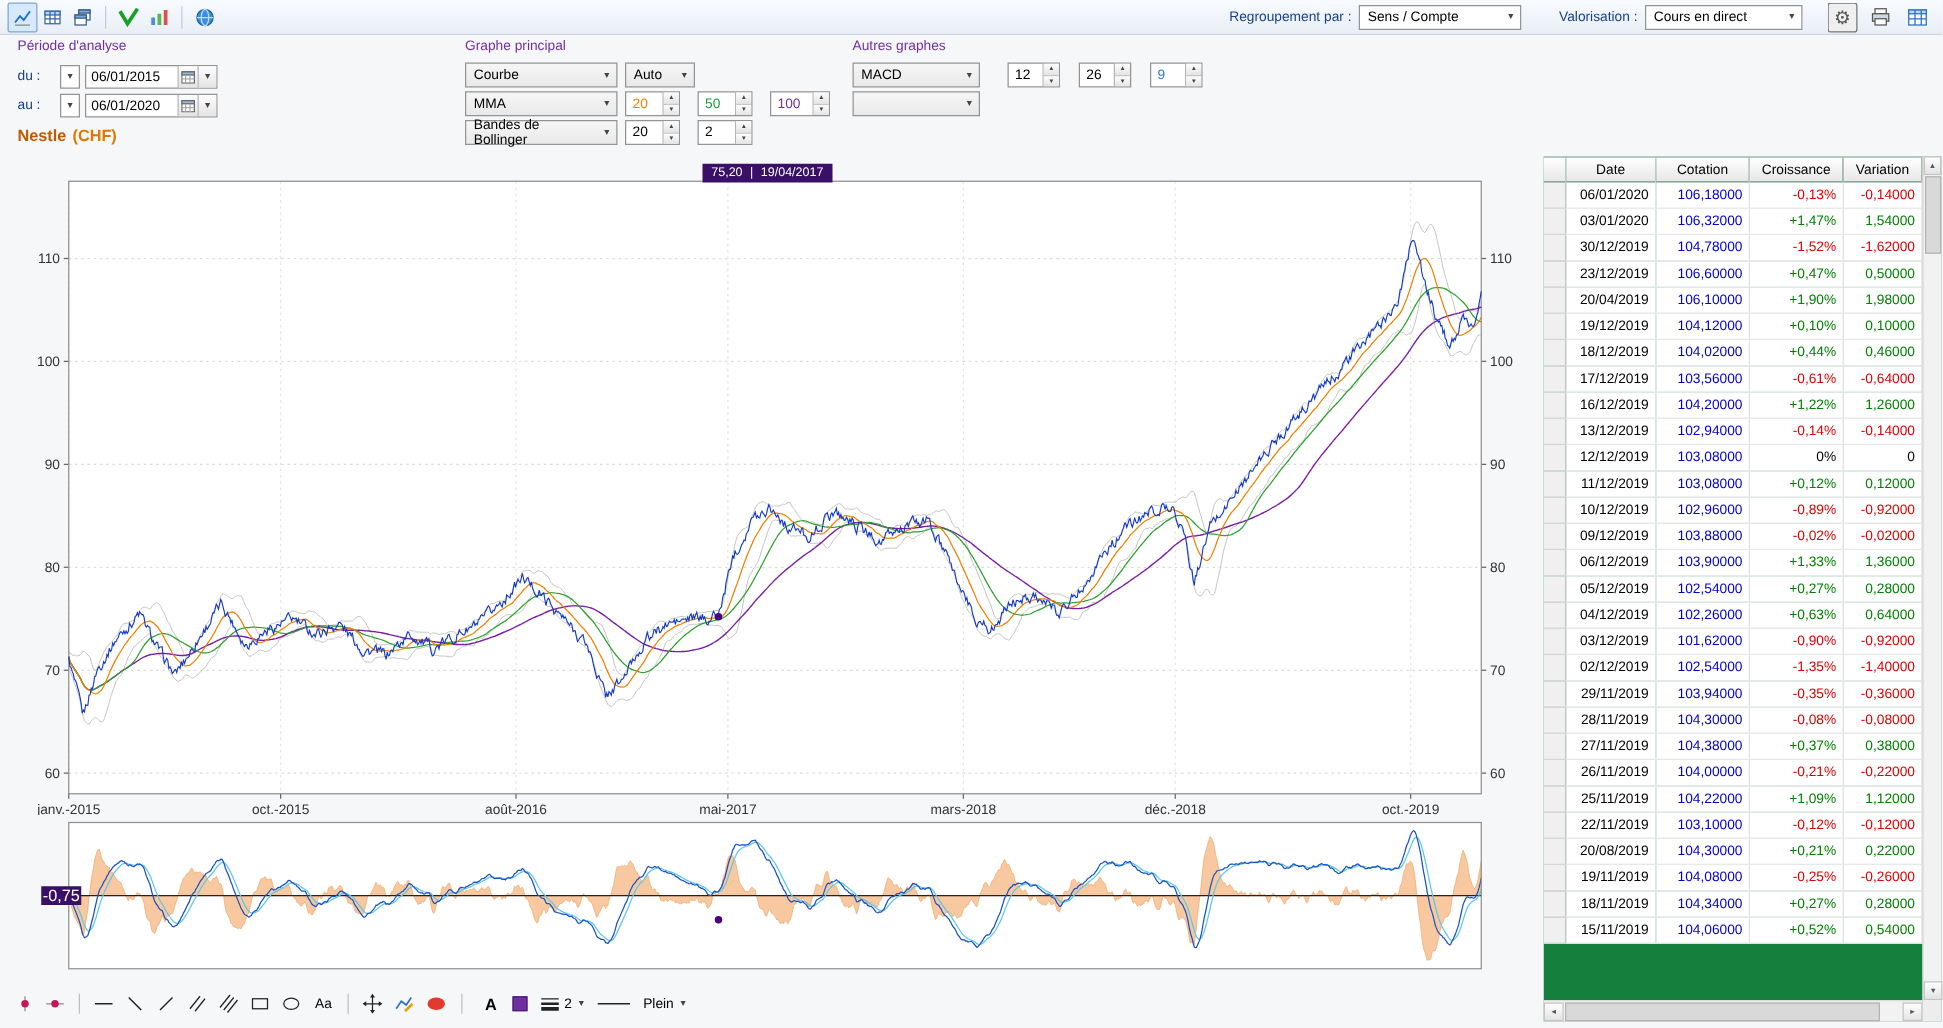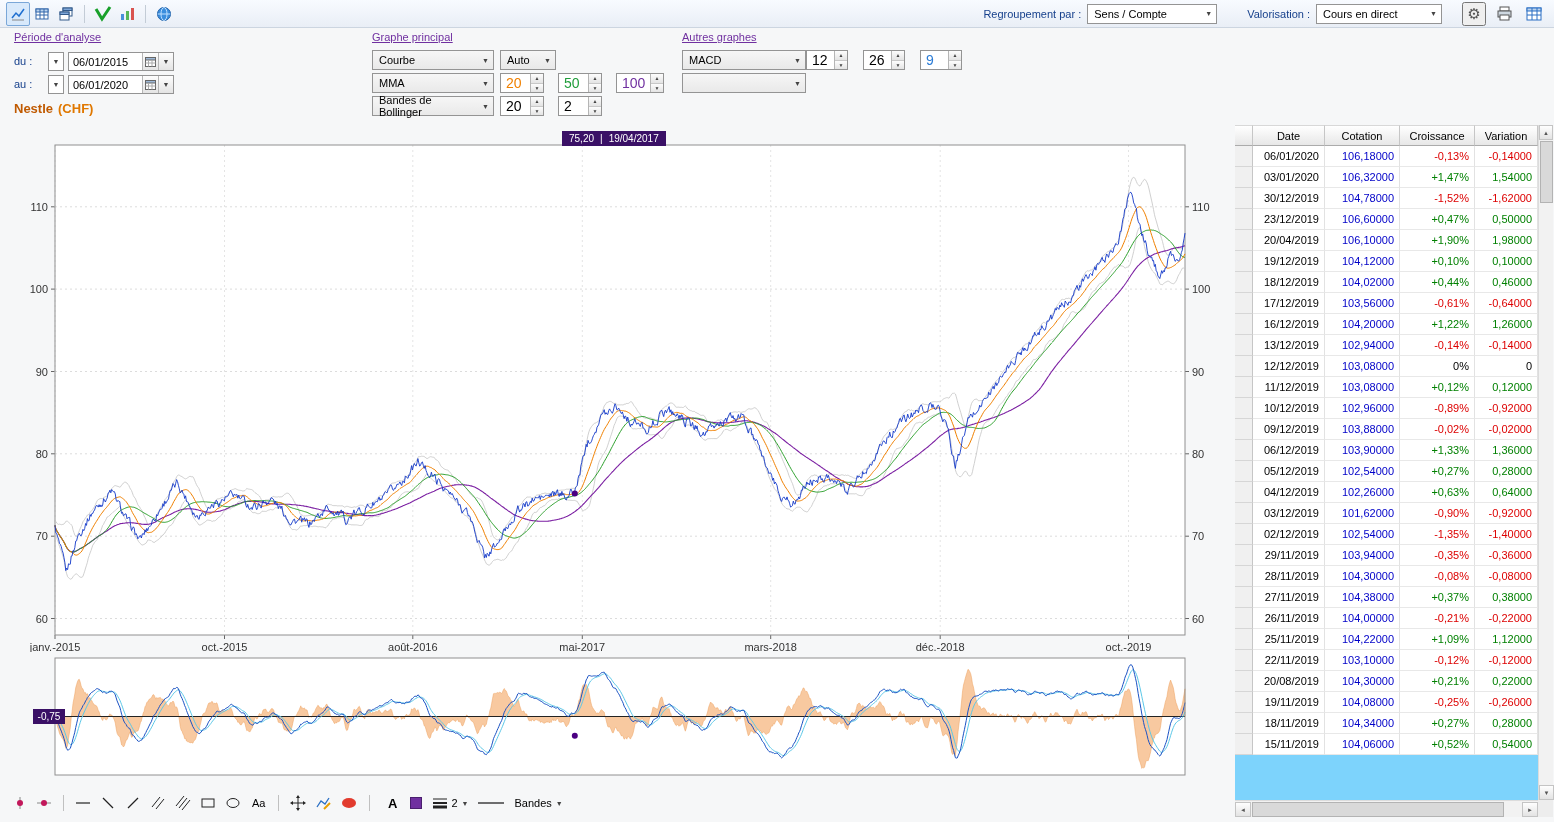--- a/index.html
+++ b/index.html
@@ -9,62 +9,62 @@
   
   .topbar{position:absolute;left:0;top:0;width:1554px;height:28px;background:linear-gradient(#f8fbff,#e9eef6);border-bottom:1px solid #ccd5e0;display:flex;align-items:center;padding-left:6px;}
   .tbtn{width:24px;height:24px;border:1px solid transparent;background:transparent;display:flex;align-items:center;justify-content:center;cursor:pointer;}
   .tbtn.active{background:#d8e9fb;border:1px solid #7aa7d8;border-radius:2px;}
   .tsep{width:1px;height:18px;background:#c3ccd6;margin:0 6px;}
   .top-right{margin-left:auto;display:flex;align-items:center;padding-right:8px;gap:6px;justify-content:center;}
   .tlabel{color:#16408c;font-size:11px;white-space:nowrap;}
   .combo{height:20px;background:#fff;border:1px solid #949494;display:flex;align-items:center;padding:0 4px 0 6px;font-size:11px;color:#000;cursor:pointer;}
   .combo.gray{background:linear-gradient(#f6f6f6,#e9e9e9);}
   .combo .arr{margin-left:auto;font-size:7px;color:#444;padding-left:5px;}
-  .w130{width:130px}.w126{width:126px}.w122{width:122px}.w118{width:124px}.w56{width:56px}
+  .w130{width:130px}.w126{width:126px}.w122{width:122px}.w118{width:102px}.w56{width:56px}
   .gearbtn{font-size:15px;color:#555;width:24px;height:24px;display:flex;align-items:center;justify-content:center;cursor:pointer;}
 
   
   .controls{position:absolute;left:0;top:28px;width:1230px;height:97px;}
   .controls>*{position:absolute;}
-  .sect-title{top:3px;color:#7030a0;text-decoration:underline;font-size:11px;}
+  .sect-title{top:3px;color:#7030a0;font-size:11px;}
   .flabel{color:#16408c;font-size:11px;}
   .minicombo{width:16px;height:19px;background:#fff;border:1px solid #949494;display:flex;align-items:center;justify-content:center;font-size:7px;color:#444;cursor:pointer;}
   .datefield{width:106px;height:19px;background:#fff;border:1px solid #949494;display:flex;align-items:center;cursor:text;}
   .datefield .dval{flex:1;padding-left:4px;font-size:11px;}
   .calbtn{width:16px;height:17px;background:linear-gradient(#fdfdfd,#e4e4e4);border-left:1px solid #b5b5b5;display:flex;align-items:center;justify-content:center;cursor:pointer;}
   .arrbtn{width:15px;height:17px;background:linear-gradient(#fdfdfd,#e4e4e4);border-left:1px solid #b5b5b5;display:flex;align-items:center;justify-content:center;font-size:7px;color:#444;cursor:pointer;}
   .spin{height:20px;background:#fff;border:1px solid #949494;display:flex;align-items:stretch;cursor:text;}
-  .spin .sval{flex:1;display:flex;align-items:center;padding-left:5px;font-size:14px;text-align:right;}
+  .spin .sval{flex:1;display:flex;align-items:center;padding-left:5px;font-size:11px;text-align:right;}
   .spbtns{width:13px;display:flex;flex-direction:column;border-left:1px solid #b5b5b5;}
   .spb{flex:1;font-size:5px;color:#444;display:flex;align-items:center;justify-content:center;background:linear-gradient(#fdfdfd,#e4e4e4);cursor:pointer;}
   .spb+.spb{border-top:1px solid #c8c8c8;}
   .w44{width:44px}.w48{width:48px}.w42{width:42px}
   .c-or{color:#f08000}.c-gr{color:#1f9d3a}.c-pu{color:#7030a0}.c-cy{color:#2b7cd6}
   .instrument{position:absolute;left:14px;top:101px;font-size:13px;font-weight:bold;}
   .instrument .iname{color:#c05a00;}
   .instrument .icur{color:#e07800;margin-left:5px;}
 
   
   #price-chart{position:absolute;left:0;top:128px;width:1225px;height:524px;}
   #macd-chart{position:absolute;left:0;top:652px;width:1225px;height:130px;}
   svg text.axl{font-family:"Liberation Sans",sans-serif;font-size:11px;fill:#333;}
   .ptip{position:absolute;left:562px;top:131px;height:15px;padding:0 7px;background:#3a1066;color:#fff;font-size:10px;display:flex;align-items:center;gap:6px;z-index:5;}
-  .mtag{position:absolute;left:33px;top:709px;width:32px;height:15px;background:#3a1066;color:#fff;font-size:10px;display:flex;align-items:center;justify-content:center;z-index:5;}
+  .mtag{position:absolute;left:33px;top:709px;width:32px;height:15px;background:#3a1066;color:#fff;font-size:13px;display:flex;align-items:center;justify-content:center;z-index:5;}
 
   
   .drawbar{position:absolute;left:8px;top:790px;height:26px;display:flex;align-items:center;gap:3px;}
   .dbtn{min-width:22px;height:22px;border:1px solid transparent;background:transparent;display:flex;align-items:center;justify-content:flex-end;cursor:pointer;padding:0 2px;}
   .dsep{width:1px;height:16px;background:#c0c0c0;margin:0 5px;}
   .bigA{font-weight:bold;font-size:13px;color:#000;}
   .swatch{width:12px;height:12px;background:#7030a0;border:1px solid #4a1f6e;display:inline-block;}
   .ddarr{font-size:7px;color:#444;margin-left:2px;}
   .dlabel{font-size:11px;color:#000;margin:0 2px;}
 
   
-  .gridpanel{position:absolute;left:1235px;top:125px;width:318px;height:692px;background:#7dd3fc;}
+  .gridpanel{position:absolute;left:1235px;top:125px;width:318px;height:692px;background:#15803d;}
   .ghead{display:flex;height:21px;}
   .gc{background:linear-gradient(#ffffff,#e7e7e7);border-right:1px solid #c6c6c6;border-bottom:1px solid #ababab;border-top:1px solid #d8d8d8;display:flex;align-items:center;justify-content:center;font-size:11px;cursor:pointer;}
   .trow{display:flex;height:21px;}
   .td{border-right:1px solid #e2e2e2;border-bottom:1px solid #e8e8e8;font-size:11px;display:flex;align-items:center;justify-content:flex-end;padding-right:5px;background:#fff;overflow:hidden;white-space:nowrap;}
   .td.rowhead{background:#f0f0f0;border-right:1px solid #c6c6c6;border-bottom:1px solid #d6d6d6;}
   .w-rh{width:18px;min-width:18px}.w-date{width:72px}.w-cot{width:75px}.w-cro{width:75px}.w-var{width:63px}
   .cot{color:#0000c8}.neg{color:#dd0000}.pos{color:#008000}.zero{color:#000}
   .vscroll{position:absolute;left:303px;top:0;width:15px;height:675px;background:#f2f2f2;border-left:1px solid #dcdcdc;}
   .vscroll .sbtn{height:15px;width:100%;background:linear-gradient(#fefefe,#e3e3e3);border:1px solid #c4c4c4;font-size:6px;color:#555;display:flex;align-items:center;justify-content:center;cursor:pointer;}
   .vscroll .sbtn.bottom{position:absolute;bottom:0;left:0;}
@@ -456,21 +456,21 @@
       </svg>
     <span class="dlabel">2</span>
     <span class="ddarr">▼</span>
   </button>
   <button class="dbtn">
       <svg width="26" height="6">
         <line x1="0" y1="3" x2="26" y2="3" stroke="#222" stroke-width="1.3"></line>
       </svg>
     </button>
   <button class="dbtn">
-    <span class="dlabel">Bandes</span>
+    <span class="dlabel">Plein</span>
     <span class="ddarr">▼</span>
   </button>
 </div>
 
 <div class="gridpanel">
   <div class="ghead">
     <div class="gc w-rh"></div>
     <div class="gc w-date">Date</div>
     <div class="gc w-cot">Cotation</div>
     <div class="gc w-cro">Croissance</div>

